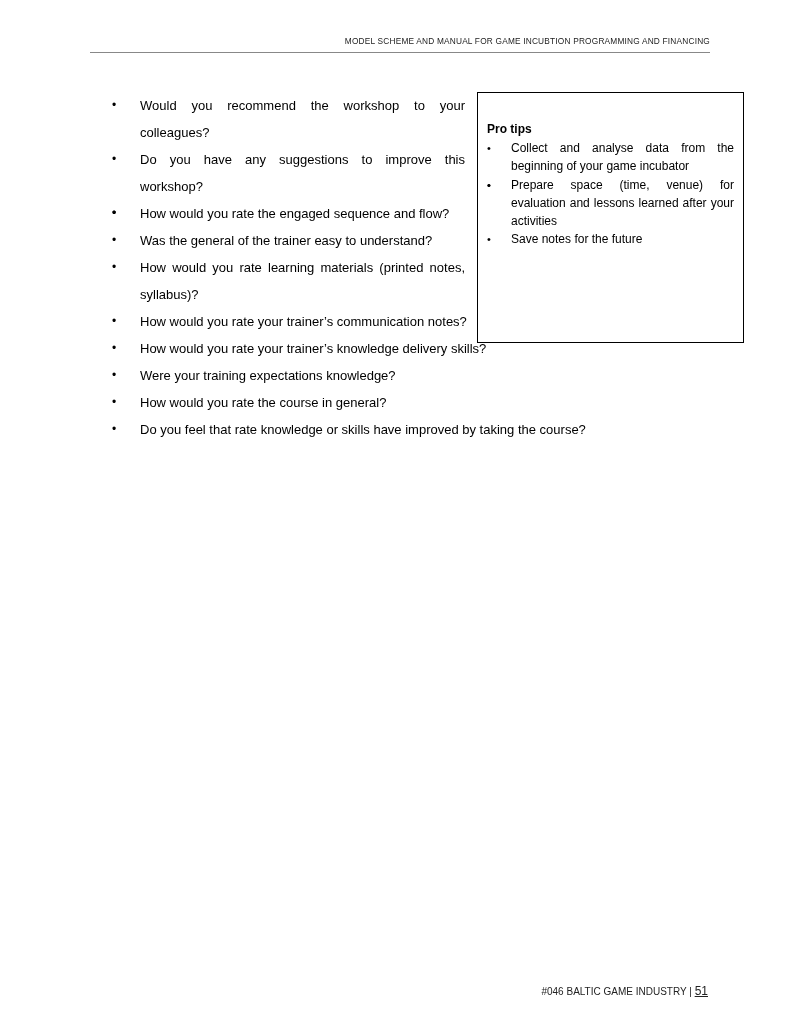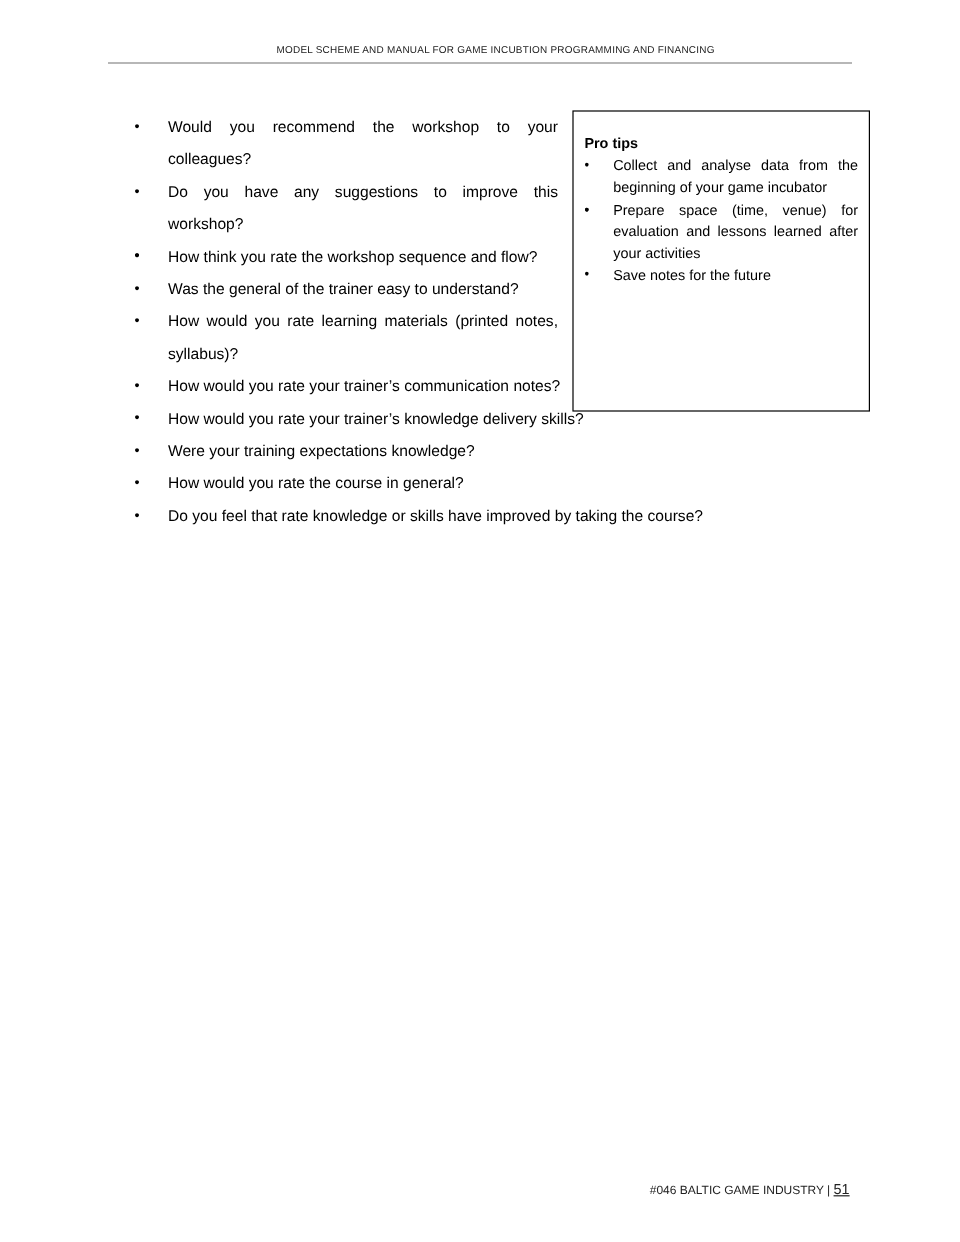--- a/index.html
+++ b/index.html
@@ -2,40 +2,40 @@
 <html><head>
 <meta charset="utf-8">
 <style>
   html, body { margin: 0; padding: 0; }
   body {
     width: 800px; height: 1035px; background: #ffffff; position: relative;
     font-family: "Liberation Sans", sans-serif; color: #000;
     overflow: hidden;
   }
   .header {
-    position: absolute; left: 103px; top: 36px; width: 620px;
-    text-align: center; font-size: 8.3px; letter-spacing: 0.2px;
+    position: absolute; left: 90px; top: 36px; width: 620px;
+    text-align: right; font-size: 8.3px; letter-spacing: 0.2px;
     font-family: "Liberation Sans", sans-serif; color: #222;
   }
   .header-rule {
     position: absolute; left: 90px; top: 52px; width: 620px; height: 1px;
     background: #888;
   }
   .main-list {
     position: absolute; left: 112px; top: 92px; width: 600px;
     margin: 0; padding: 0; list-style: none;
     font-family: "Liberation Sans", sans-serif; font-size: 13px;
   }
   .main-list li { position: relative; padding-left: 28px; line-height: 27px; }
   .main-list li .bullet { position: absolute; left: 0; top: 0; font-size: 12px; }
   .main-list li.narrow { width: 325px; text-align: justify; text-align-last: left; }
   .tipbox {
-    position: absolute; left: 477px; top: 92px; width: 248px; height: 251px;
+    position: absolute; left: 477px; top: 92px; width: 267px; height: 251px;
     border: 1px solid #000; box-sizing: border-box;
-    padding: 14px 9px 0 9px;
+    padding: 24px 9px 0 9px;
     font-family: "Liberation Sans", sans-serif; font-size: 12px;
   }
   .tipbox .title { font-weight: bold; line-height: 20px; margin-top: 2px; }
   .tipbox ul { list-style: none; margin: 0; padding: 0; }
   .tipbox li { position: relative; padding-left: 24px; line-height: 18.3px; text-align: justify; }
   .tipbox li .bullet { position: absolute; left: 0; top: 0; font-size: 11px; }
   .footer {
     position: absolute; left: 400px; top: 984px; width: 308px; text-align: right;
     font-size: 10px; font-family: "Liberation Sans", sans-serif; color: #222;
   }
@@ -44,21 +44,21 @@
 </head>
 <body>
 
 <div class="header">MODEL SCHEME AND MANUAL FOR GAME INCUBTION PROGRAMMING AND FINANCING</div>
 <div class="header-rule"></div>
 
 <ul class="main-list">
   <li class="narrow"><span class="bullet">•</span><span>Would you recommend the workshop to your colleagues?</span></li>
   <li class="narrow"><span class="bullet">•</span><span>Do you have any suggestions to improve this workshop?</span></li>
   <li class="narrow"><span class="bullet">•</span></li>
-  <li class="narrow"><span class="bullet">•</span><span>How think you rate the workshop sequence and flow?</span></li>
+  <li class="narrow"><span class="bullet">•</span><span>How would you rate the engaged sequence and flow?</span></li>
   <li class="narrow"><span class="bullet">•</span><span>Was the general of the trainer easy to understand?</span></li>
   <li class="narrow"><span class="bullet">•</span><span>How would you rate learning materials (printed notes, syllabus)?</span></li>
   <li><span class="bullet">•</span><span>How would you rate your trainer’s communication notes?</span></li>
   <li><span class="bullet">•</span><span>How would you rate your trainer’s knowledge delivery skills?</span></li>
   <li><span class="bullet">•</span><span>Were your training expectations knowledge?</span></li>
   <li><span class="bullet">•</span><span>How would you rate the course in general?</span></li>
   <li><span class="bullet">•</span><span>Do you feel that rate knowledge or skills have improved by taking the course?</span></li>
 </ul>
 
 <div class="tipbox">

